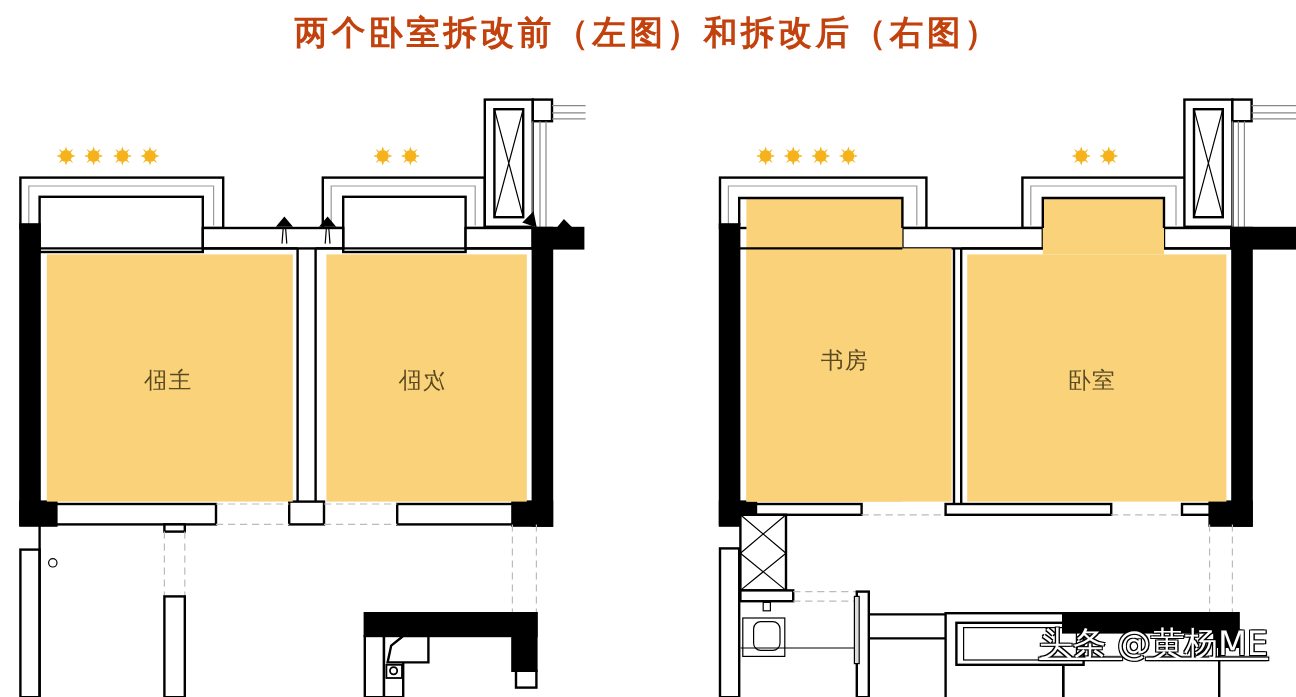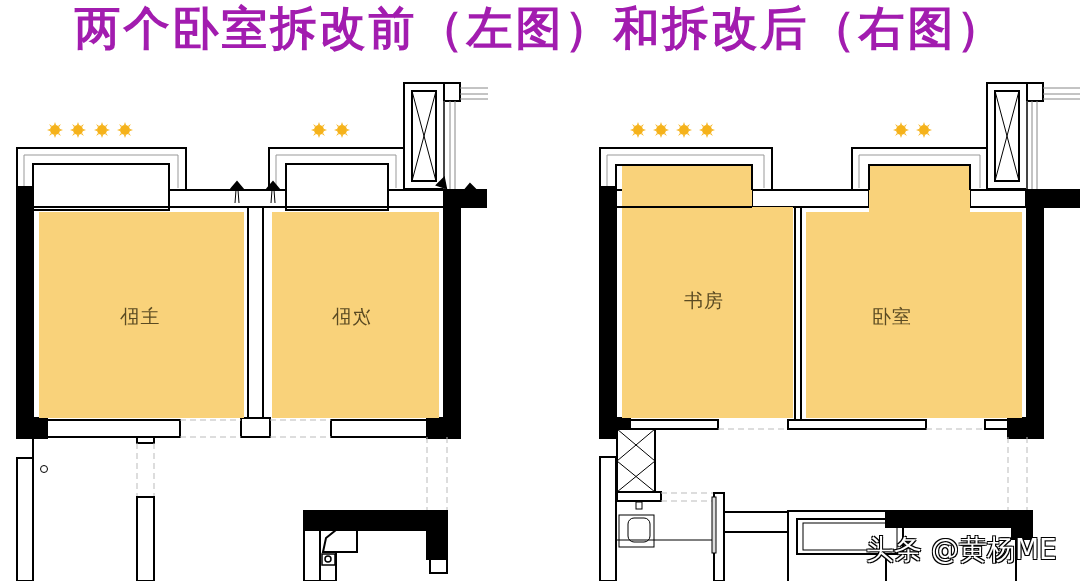--- a/index.html
+++ b/index.html
@@ -1,31 +1,32 @@
 <!DOCTYPE html>
 <html><head>
 <meta charset="utf-8">
 <style>
   html, body { margin:0; padding:0; background:#ffffff; }
   body { width:1080px; height:581px; position:relative; overflow:hidden; font-family:"DejaVu Sans", sans-serif; }
   .title {
     position:absolute; left:0; top:4px; width:1080px; text-align:center;
-    font-family:"DejaVu Sans", sans-serif; font-weight:bold; font-size:46px;
-    letter-spacing:3px; color:#a21caf; line-height:48px;
+    font-family:"DejaVu Sans", sans-serif; font-weight:bold; font-size:28px;
+    letter-spacing:3px; color:#c2410c; line-height:48px;
   }
   svg.plan { position:absolute; left:0; top:0; }
   .room-label {
     position:absolute; font-family:"DejaVu Sans", sans-serif; font-size:19px;
     color:#5a4a22; letter-spacing:1px; white-space:nowrap;
   }
   .mirror { transform:scaleX(-1); display:inline-block; }
   .watermark {
-    position:absolute; left:866px; top:531px; font-family:"DejaVu Sans", sans-serif;
+    position:absolute; left:866px; top:518px; font-family:"DejaVu Sans", sans-serif;
     font-size:28px; color:#fff; white-space:nowrap;
     text-shadow: -1px -1px 0 #000, 1px -1px 0 #000, -1px 1px 0 #000, 1px 1px 0 #000;
+    text-decoration: underline;
   }
   .sun { position:absolute; width:16px; height:16px; }
 </style>
 </head>
 <body>
 
 <div class="title">两个卧室拆改前（左图）和拆改后（右图）</div>
 
 <svg class="plan" width="1080" height="581" viewBox="0 0 1080 581" xmlns="http://www.w3.org/2000/svg">
 
@@ -230,17 +231,17 @@
 
 <div class="room-label" style="left:119px;top:304px">
   <span class="mirror">主卧</span>
 </div>
 <div class="room-label" style="left:331px;top:304px">
   <span class="mirror">次卧</span>
 </div>
 <div class="room-label" style="left:684px;top:288px">
   <span>书房</span>
 </div>
-<div class="room-label" style="left:872px;top:304px">
+<div class="room-label" style="left:890px;top:304px">
   <span>卧室</span>
 </div>
 
 <div class="watermark">头条 @黄杨ME</div>
 
 </body></html>

